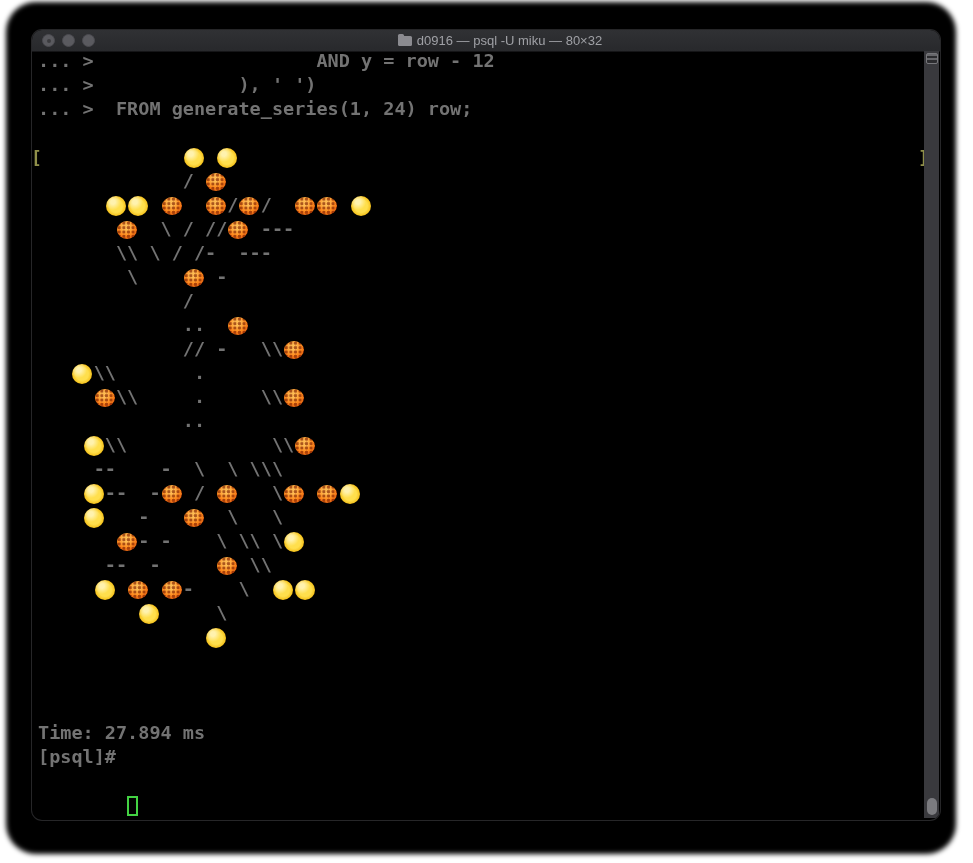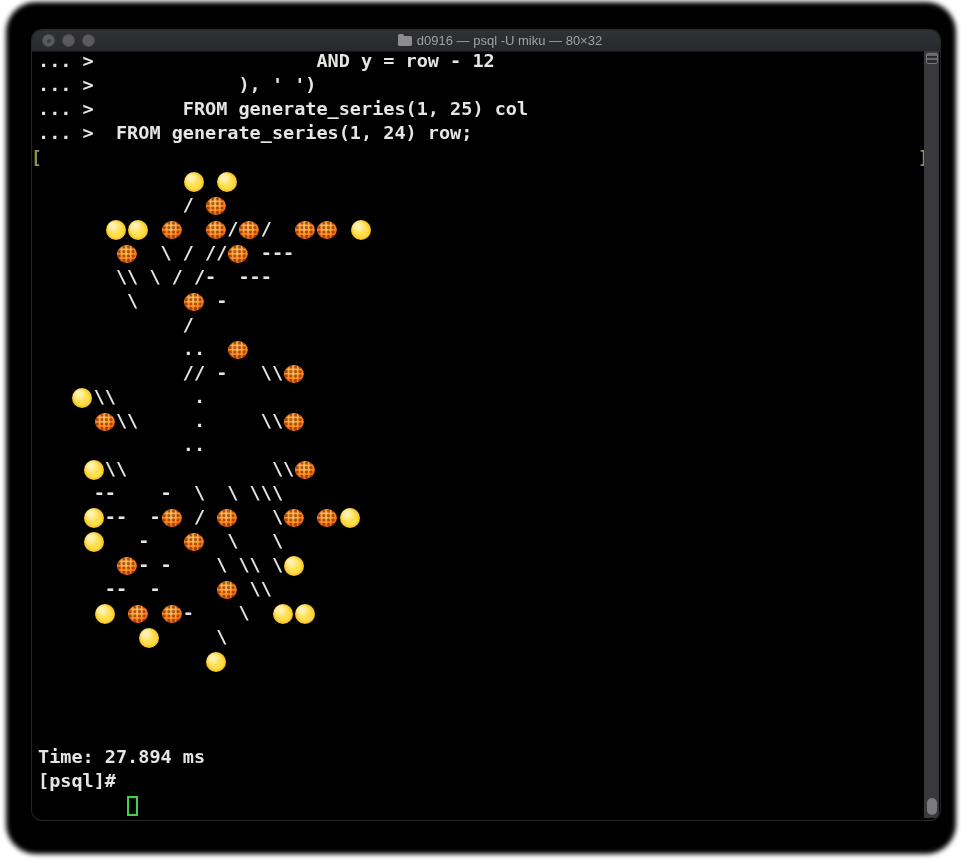--- a/index.html
+++ b/index.html
@@ -27,21 +27,21 @@
   .titletext{font-family:"Liberation Sans",sans-serif;font-size:13px;color:#9fa0a5;
              display:flex;align-items:center;gap:5px;margin-left:28px;}
   .foldericon{display:inline-block;width:14px;height:10px;background:#8b8b90;
               border-radius:1.5px;position:relative;}
   .foldericon::before{content:"";position:absolute;left:0;top:-2px;width:6px;height:3px;
               background:#8b8b90;border-radius:1.5px 1.5px 0 0;}
 
   
   .term{position:absolute;left:6px;top:20px;width:892px;bottom:0;}
   .trow{height:24px;line-height:24px;white-space:pre;
-        font:bold 18.5px "DejaVu Sans Mono",monospace;color:#e5e5e5;}
+        font:bold 18.5px "DejaVu Sans Mono",monospace;color:#737373;}
 
   
   .em{display:inline-block;width:22.28px;height:24px;position:relative;vertical-align:top;}
   .em::before{content:"";position:absolute;left:1px;top:2px;width:20px;height:20px;border-radius:50%;}
   .ey::before{background:
       radial-gradient(circle at 35% 30%, #fff2ae 0 12%, rgba(255,255,255,0) 42%),
       radial-gradient(circle at 50% 50%, #ffdf4d 0 45%, #f4be16 72%, #d0930a 92%, #a76f05 100%);}
   .eo::before{top:3px;height:18px;
       background:
       radial-gradient(2px 2px at 2.2px 2.2px, rgba(125,30,0,.65) 0 1.4px, rgba(0,0,0,0) 1.9px),
@@ -80,21 +80,20 @@
     </div>
     <div class="titletext">
       <span class="foldericon"></span>
       <span>d0916 — psql -U miku — 80×32</span>
     </div>
   </div>
 
   <div class="term" id="term" style="color: rgb(232, 227, 6);">
       <div class="trow">... &gt;                    AND y = row - 12</div>
       <div class="trow">... &gt;             ), ' ')</div>
-      <div class="trow">... &gt;        FROM generate_series(1, 25) col</div>
       <div class="trow">... &gt;  FROM generate_series(1, 24) row;</div>
       <div class="trow"></div>
       <div class="trow">             <span class="em ey"></span> <span class="em ey"></span></div>
       <div class="trow">             / <span class="em eo"></span></div>
       <div class="trow">      <span class="em ey"></span><span class="em ey"></span> <span class="em eo"></span>  <span class="em eo"></span>/<span class="em eo"></span>/  <span class="em eo"></span><span class="em eo"></span> <span class="em ey"></span></div>
       <div class="trow">       <span class="em eo"></span>  \ / //<span class="em eo"></span> ---</div>
       <div class="trow">       \\ \ / /-  ---</div>
       <div class="trow">        \    <span class="em eo"></span> -</div>
       <div class="trow">             /</div>
       <div class="trow">             ..  <span class="em eo"></span></div>

